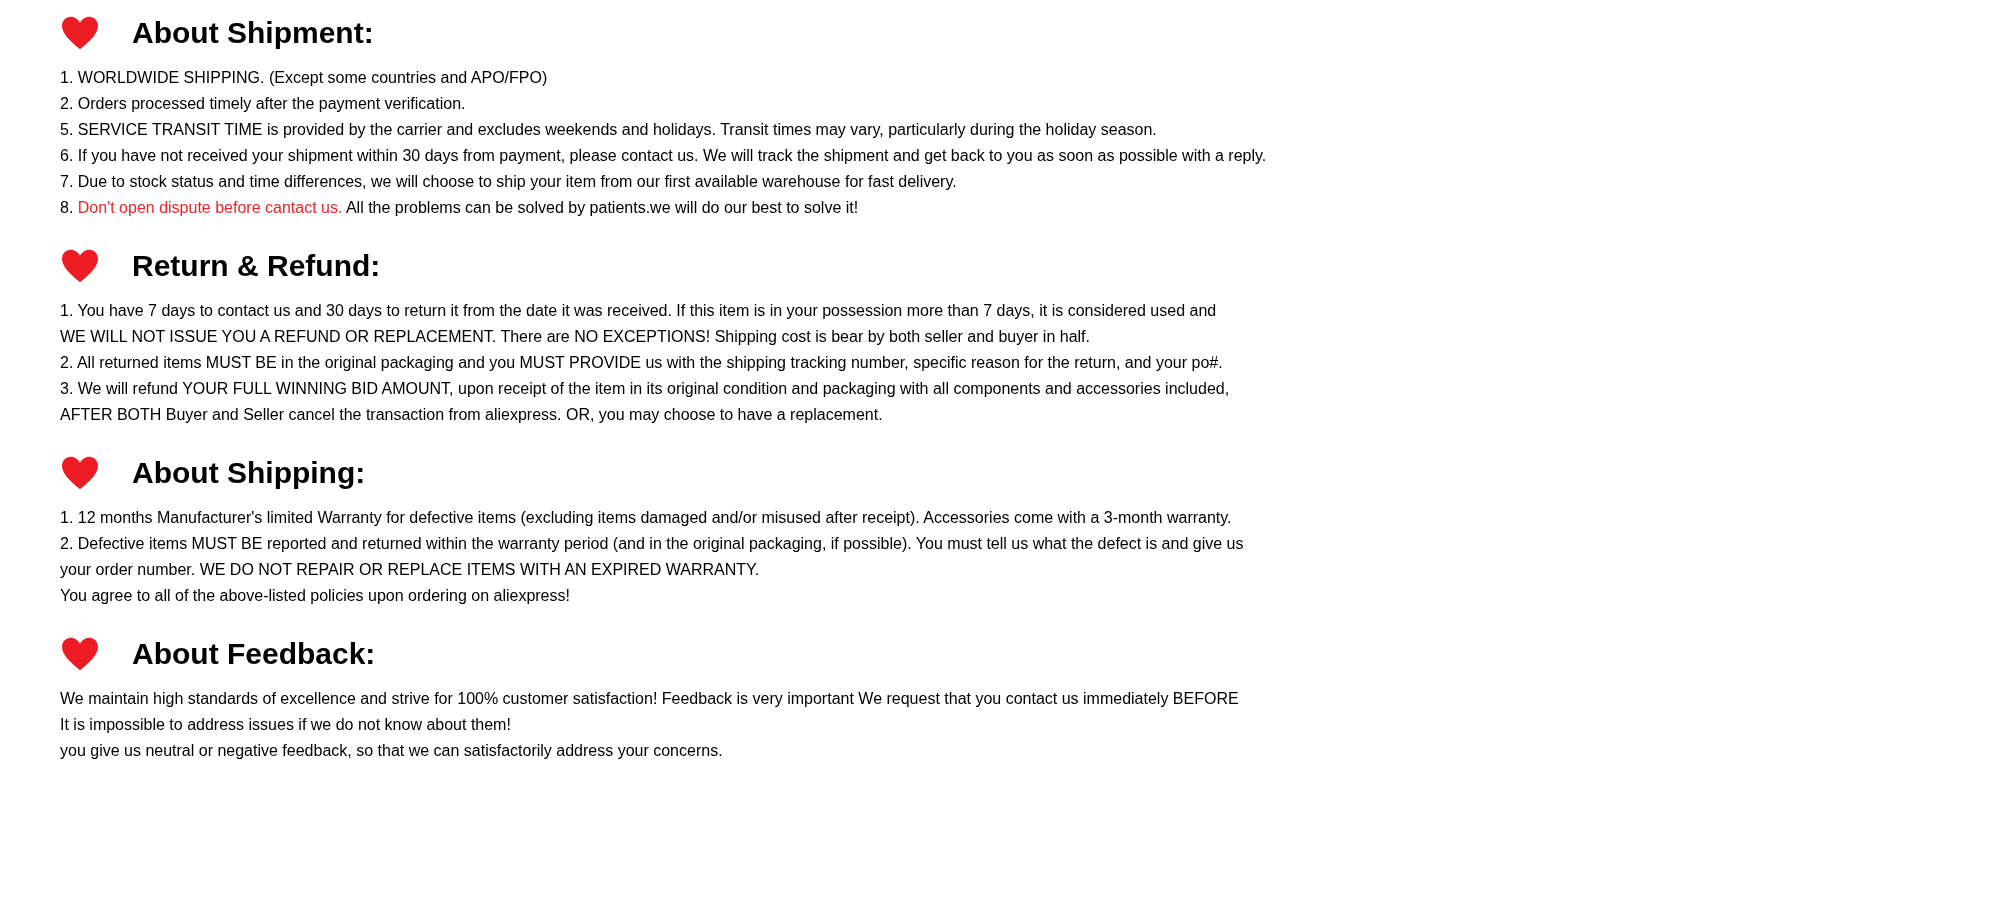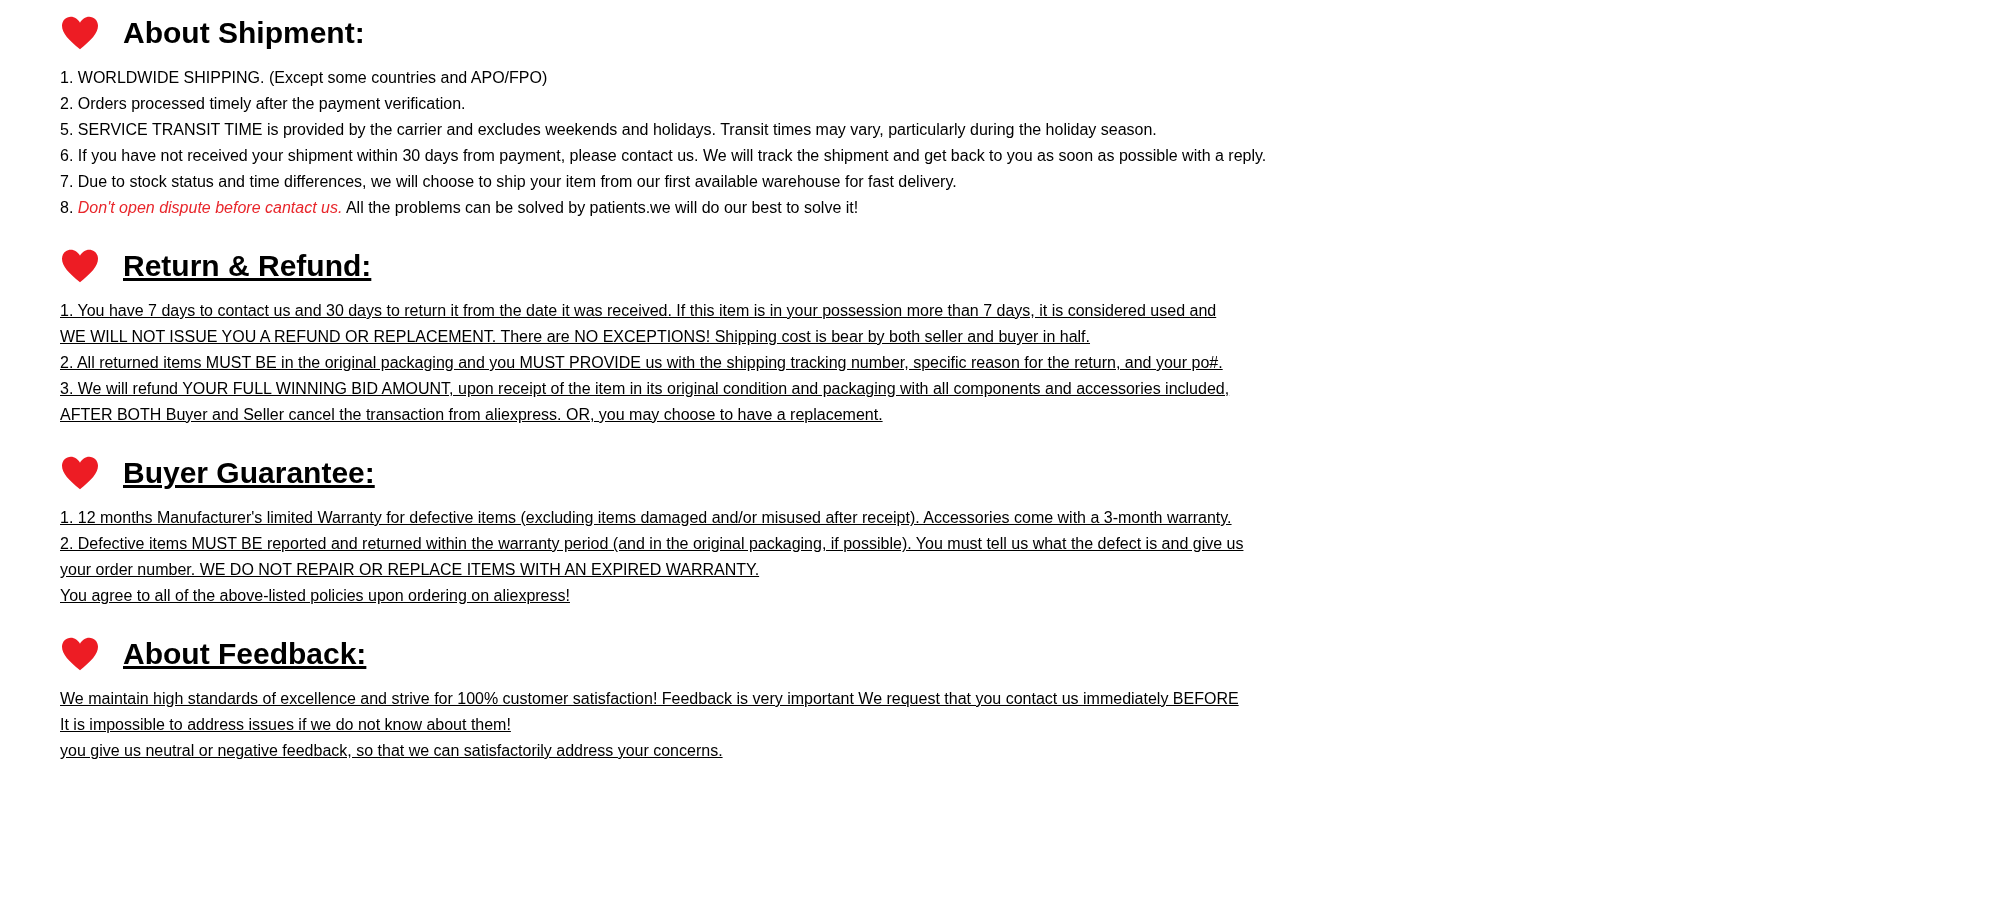--- a/index.html
+++ b/index.html
@@ -19,49 +19,47 @@
     background: var(--page-bg);
     overflow: hidden;
     font-family: "Liberation Sans", "DejaVu Sans", sans-serif;
     color: var(--text-black);
   }
   .page {
     padding: 14px 0 0 60px;
   }
   .policy-section + .policy-section {
     margin-top: 26px;
-    text-decoration: underline;
   }
   .section-heading {
     display: flex;
     align-items: center;
     gap: 16px;
     height: 38px;
     margin: 0 0 13px 0;
   }
   .heart-svg {
     width: 40px;
     height: 36px;
     flex: 0 0 auto;
   }
   .section-title {
     font-size: 30px;
     line-height: 38px;
     font-weight: 700;
-    margin: 7px;
+    margin: 16px;
     letter-spacing: 0;
   }
   .section-body .line {
     font-size: 16px;
     line-height: 26px;
     white-space: pre;
   }
   .red-warning {
     color: var(--alert-red);
-    font-style: italic;
   }
 </style>
 </head>
 <body>
 
 <div class="page">
 
   <section class="policy-section">
     <div class="section-heading">
       <svg class="heart-svg" viewBox="0 0 24 22" aria-hidden="true">
@@ -93,21 +91,21 @@
       <div class="line">3. We will refund YOUR FULL WINNING BID AMOUNT, upon receipt of the item in its original condition and packaging with all components and accessories included,</div>
       <div class="line">AFTER BOTH Buyer and Seller cancel the transaction from aliexpress. OR, you may choose to have a replacement.</div>
     </div>
   </section>
 
   <section class="policy-section">
     <div class="section-heading">
       <svg class="heart-svg" viewBox="0 0 24 22" aria-hidden="true">
         <path class="heart-path" d="M12 21 C5.2 15.4 1 11.2 1 6.6 C1 3.2 3.5 1 6.4 1 C8.7 1 11 2.6 12 4.7 C13 2.6 15.3 1 17.6 1 C20.5 1 23 3.2 23 6.6 C23 11.2 18.8 15.4 12 21 Z" fill="#ed1c24"></path>
       </svg>
-      <h2 class="section-title">Buyer Guarantee:</h2>
+      <h2 class="section-title">About Shipping:</h2>
     </div>
     <div class="section-body">
       <div class="line">1. 12 months Manufacturer's limited Warranty for defective items (excluding items damaged and/or misused after receipt). Accessories come with a 3-month warranty.</div>
       <div class="line">2. Defective items MUST BE reported and returned within the warranty period (and in the original packaging, if possible). You must tell us what the defect is and give us</div>
       <div class="line">your order number. WE DO NOT REPAIR OR REPLACE ITEMS WITH AN EXPIRED WARRANTY.</div>
       <div class="line">You agree to all of the above-listed policies upon ordering on aliexpress!</div>
     </div>
   </section>
 
   <section class="policy-section">

